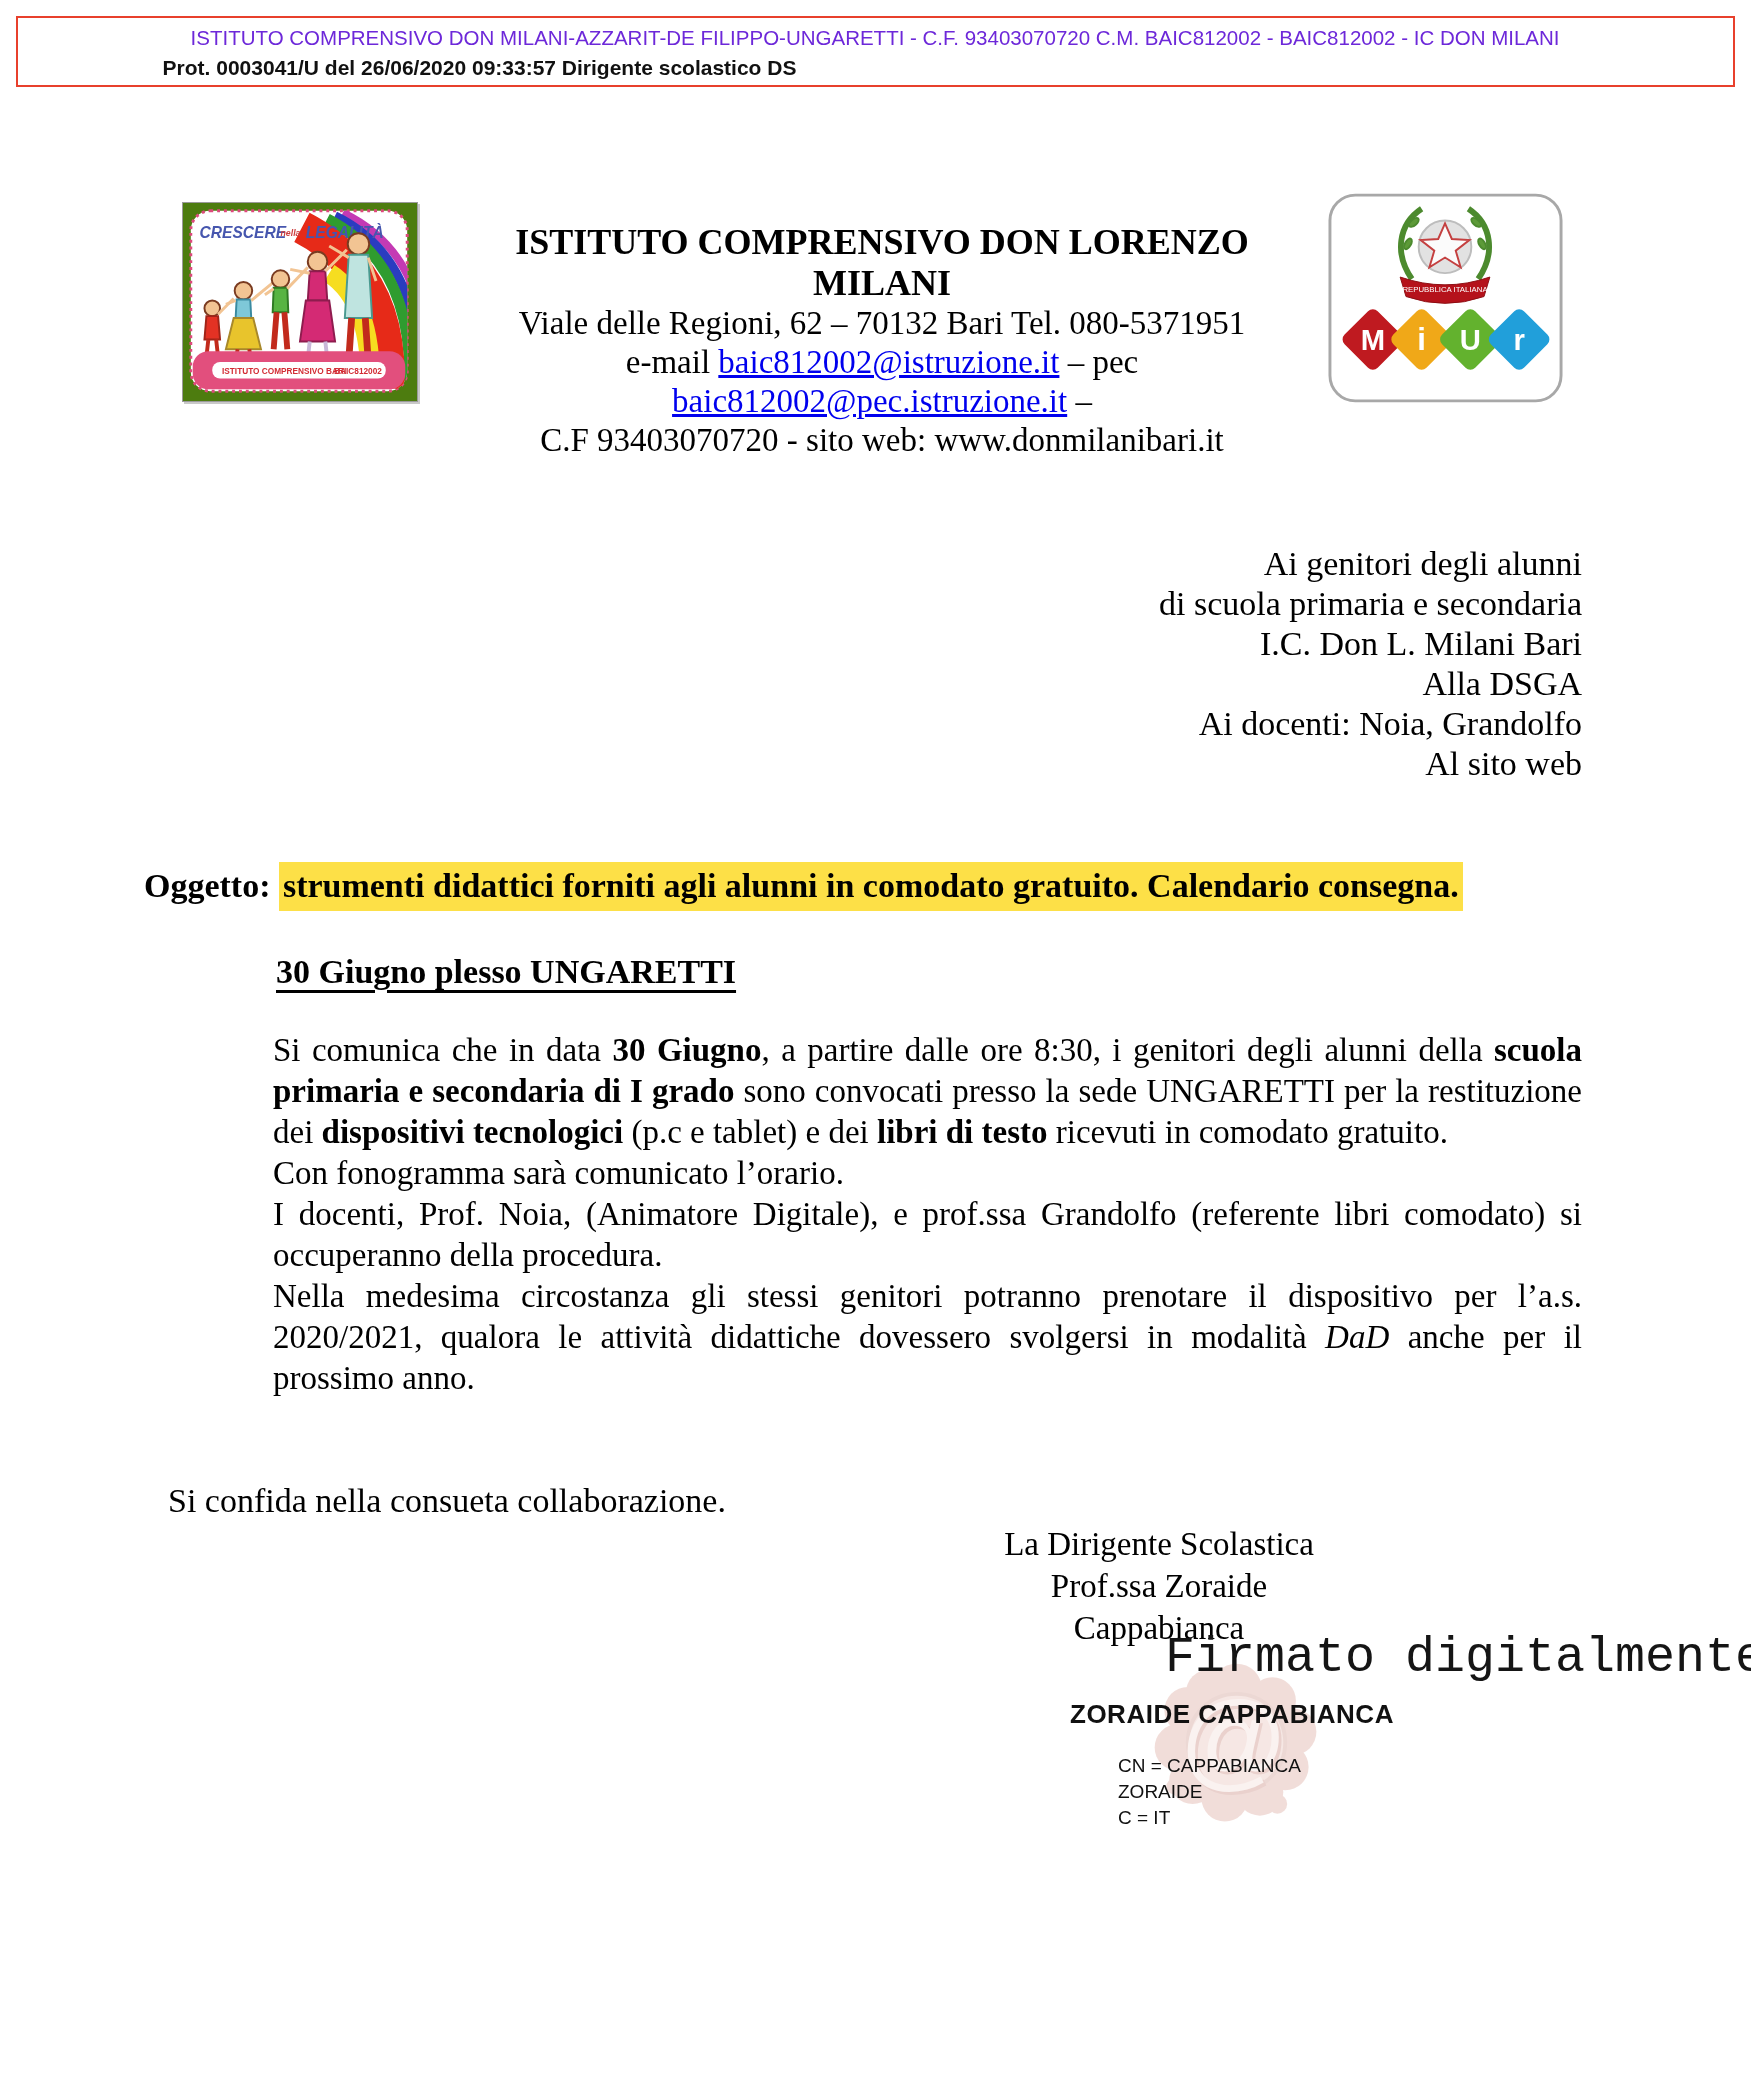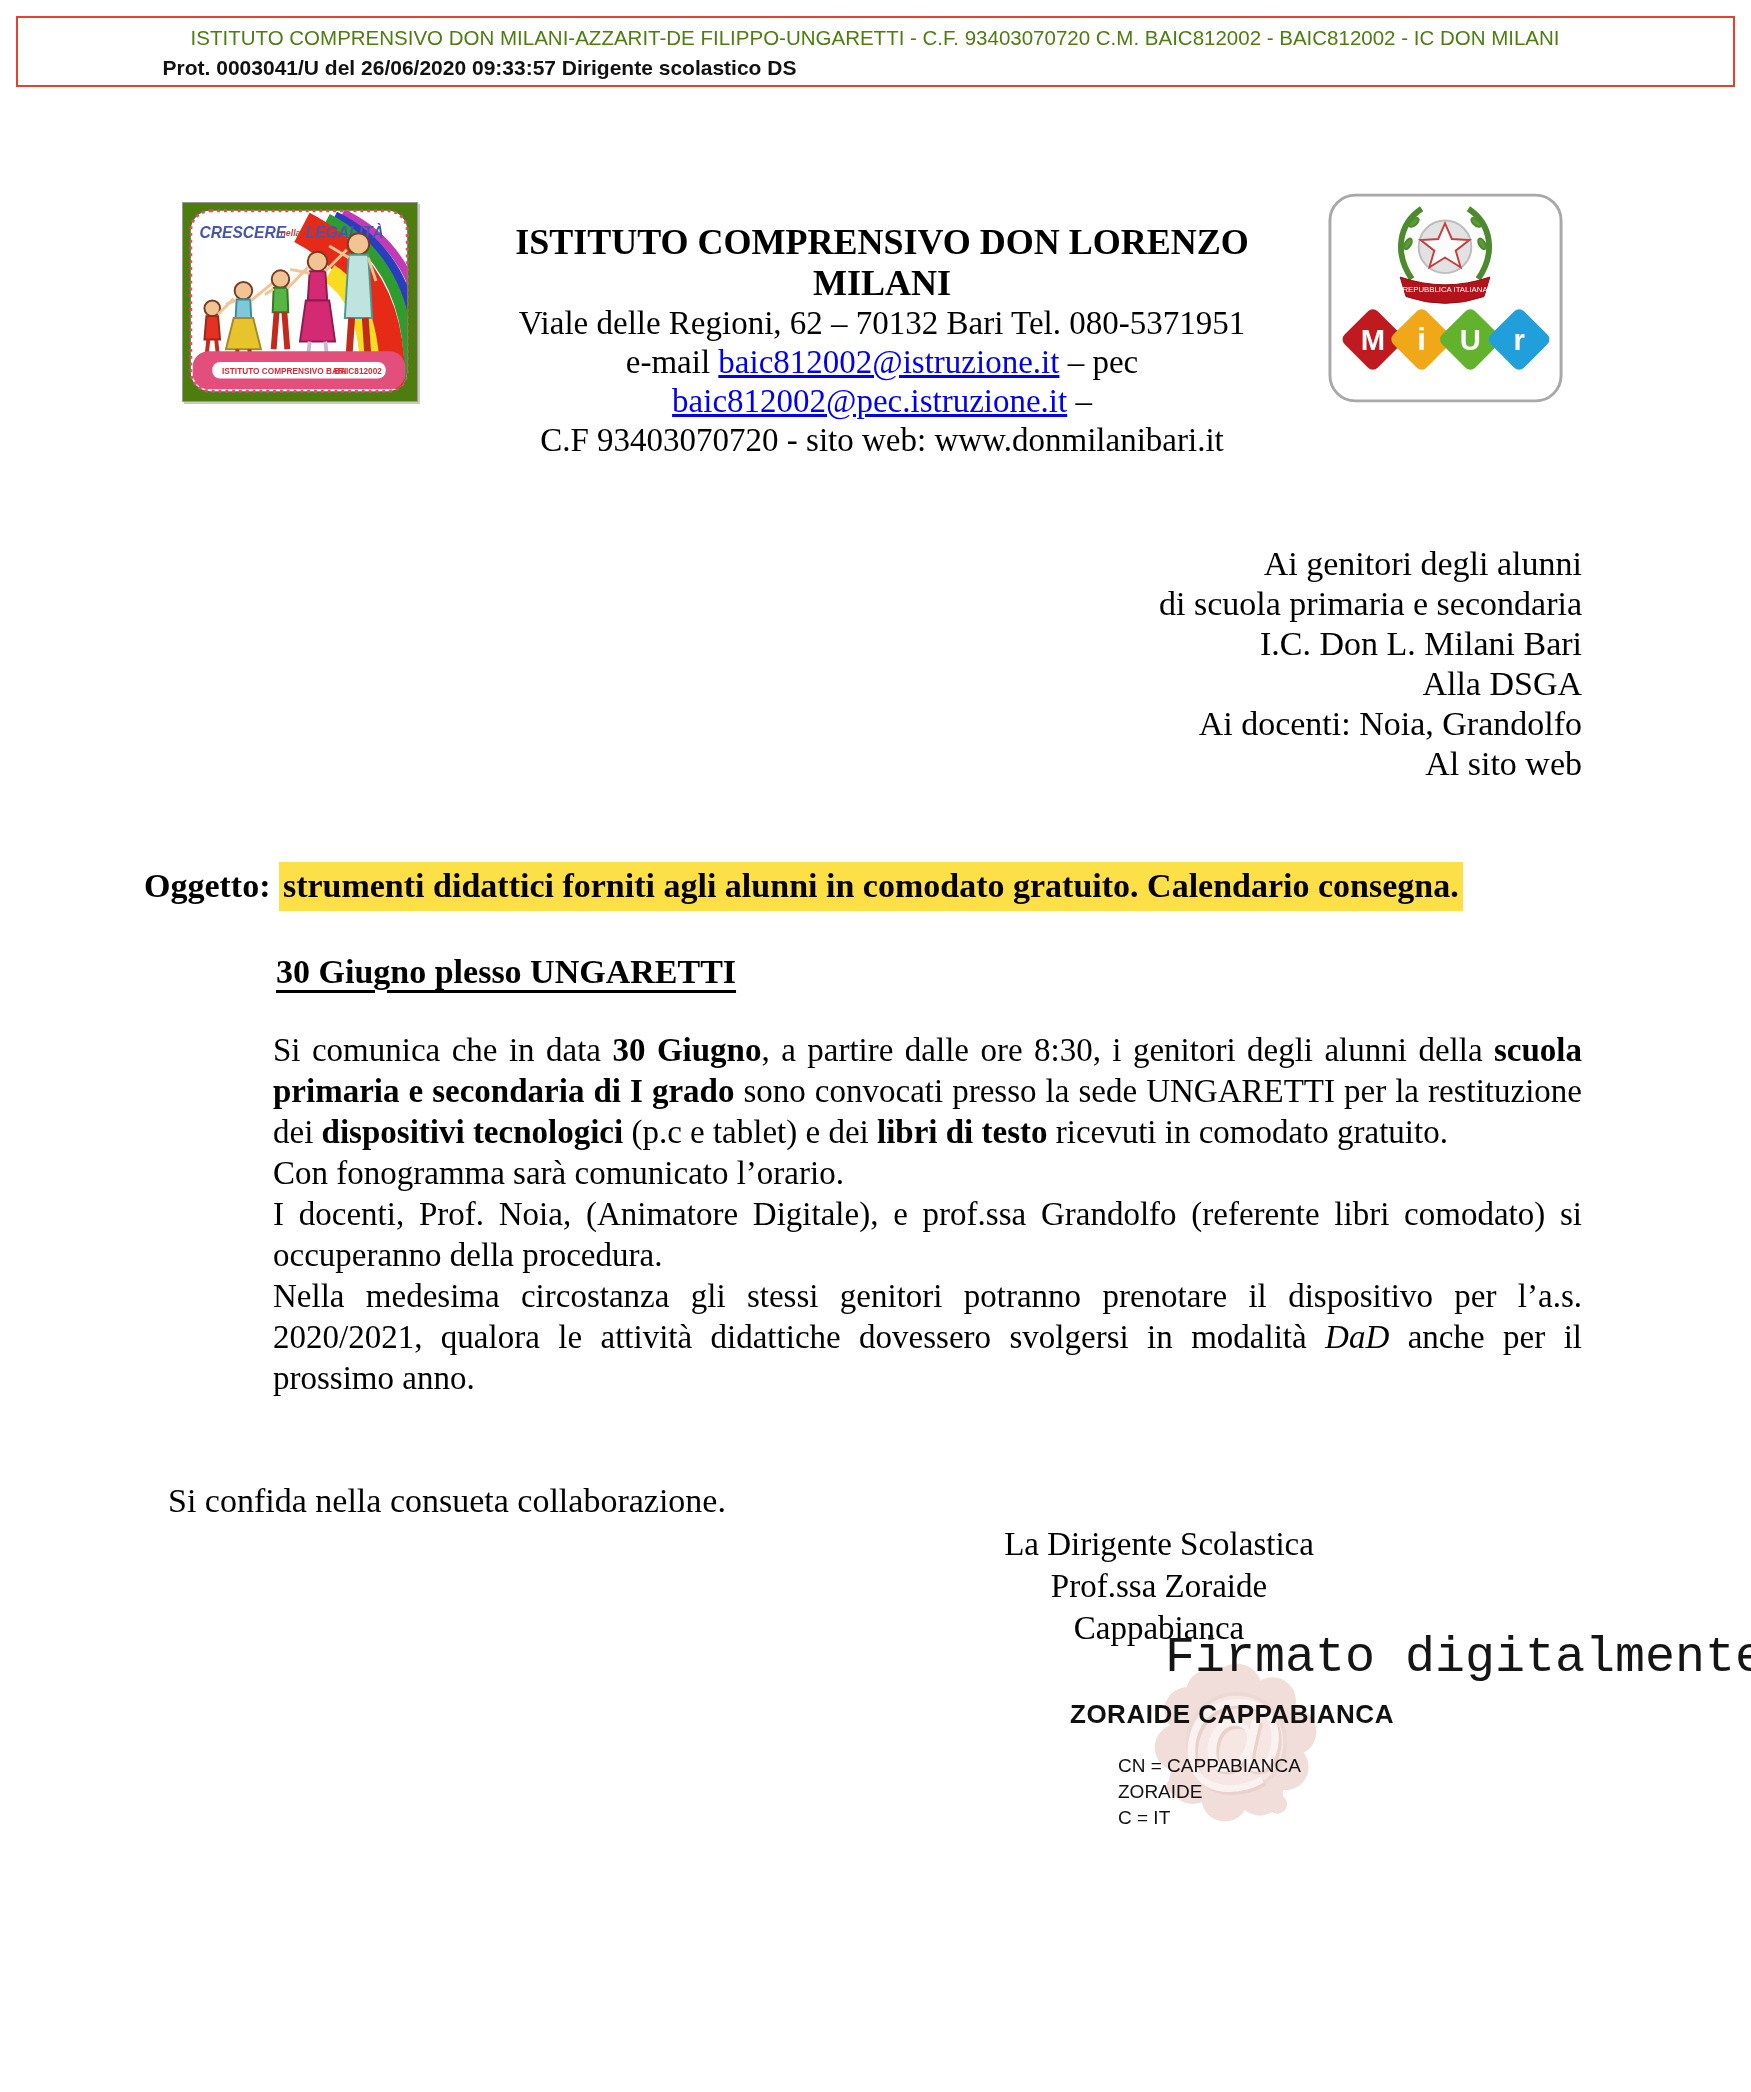--- a/index.html
+++ b/index.html
@@ -6,21 +6,21 @@
   .page{
     position:relative;width:1752px;height:2093px;background:#ffffff;overflow:hidden;
     font-family:"Liberation Serif","DejaVu Serif",serif;color:#000;
   }
   
   .prot-box{
     position:absolute;left:15.6px;top:15.6px;width:1715px;height:67px;
     border:2px solid #e8402c;background:#ffffff;
     font-family:"Liberation Sans","DejaVu Sans",sans-serif;
   }
-  .prot-line1{position:absolute;left:173px;top:8.8px;font-size:20.5px;color:#4d7c0f;white-space:nowrap;}
+  .prot-line1{position:absolute;left:173px;top:8.8px;font-size:20.5px;color:#6d28d9;white-space:nowrap;}
   .prot-line2{position:absolute;left:145px;top:38px;font-size:21px;font-weight:bold;color:#111;white-space:nowrap;}
   
   .logo-left{position:absolute;left:182px;top:202px;width:234px;height:198px;border:1px solid #9a9a9a;background:#4d7c0f;box-shadow:2px 2px 0 #c9c9c9;}
   .logo-right{position:absolute;left:1328px;top:193px;width:235px;height:210px;}
   
   .letterhead{position:absolute;left:443px;top:222px;width:878px;text-align:center;}
   .lh-title{font-size:36px;font-weight:bold;line-height:41px;}
   .lh-line{font-size:33px;line-height:39px;}
   .lh-link{color:#0000ee;text-decoration:underline;}
   

